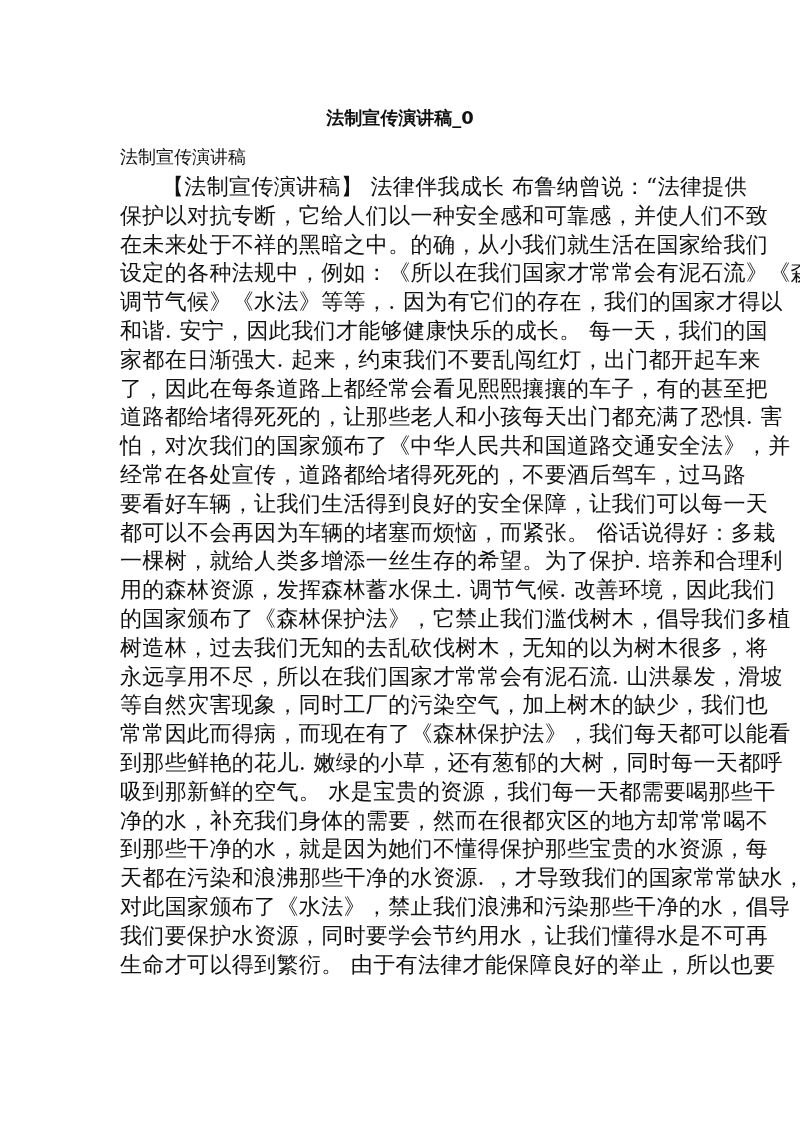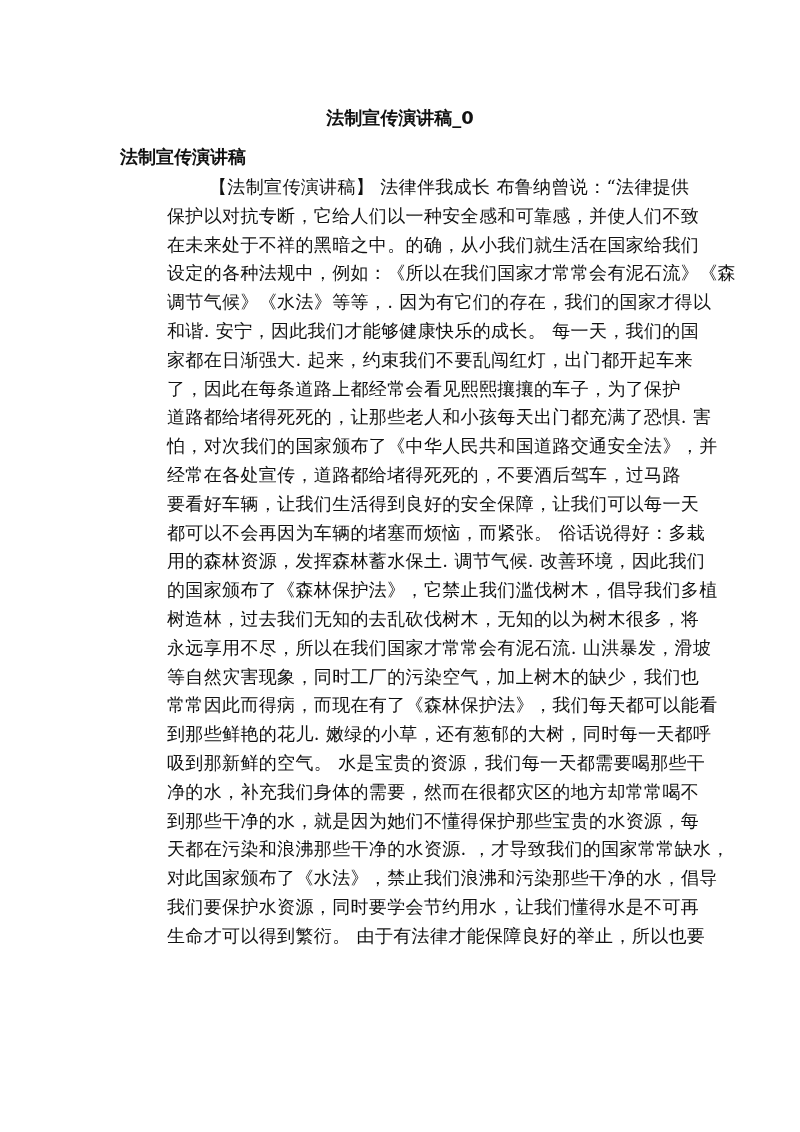--- a/index.html
+++ b/index.html
@@ -34,60 +34,59 @@
       line-height: 28px;
       font-family: "DejaVu Sans", "Liberation Sans", sans-serif;
       letter-spacing: 0px;
     }
     .subtitle {
       position: absolute;
       left: 120px;
       top: 143px;
       font-size: 18px;
       line-height: 28px;
-      font-weight: bold;
     }
     .body-lines {
       position: absolute;
       left: 120px;
       top: 173px;
       width: 565px;
     }
     .line {
       height: 28.8px;
       line-height: 28.8px;
-      font-size: 18px;
+      font-size: 22px;
       white-space: nowrap;
       letter-spacing: 0.35px;
-      margin-left: 47px;
     }
     .line.indent {
       padding-left: 42px;
     }
   </style>
 </head>
 <body>
 
 <div class="page">
   <div class="doc-title">法制宣传演讲稿_0</div>
   <div class="subtitle">法制宣传演讲稿</div>
   <div class="body-lines">
     <div class="line indent">【法制宣传演讲稿】 法律伴我成长 布鲁纳曾说：“法律提供</div>
     <div class="line">保护以对抗专断，它给人们以一种安全感和可靠感，并使人们不致</div>
     <div class="line">在未来处于不祥的黑暗之中。的确，从小我们就生活在国家给我们</div>
     <div class="line">设定的各种法规中，例如：《所以在我们国家才常常会有泥石流》《森</div>
     <div class="line">调节气候》《水法》等等，. 因为有它们的存在，我们的国家才得以</div>
     <div class="line">和谐. 安宁，因此我们才能够健康快乐的成长。 每一天，我们的国</div>
     <div class="line">家都在日渐强大. 起来，约束我们不要乱闯红灯，出门都开起车来</div>
-    <div class="line">了，因此在每条道路上都经常会看见熙熙攘攘的车子，为了保护</div>
+    <div class="line">了，因此在每条道路上都经常会看见熙熙攘攘的车子，有的甚至把</div>
     <div class="line">道路都给堵得死死的，让那些老人和小孩每天出门都充满了恐惧. 害</div>
     <div class="line">怕，对次我们的国家颁布了《中华人民共和国道路交通安全法》，并</div>
     <div class="line">经常在各处宣传，道路都给堵得死死的，不要酒后驾车，过马路</div>
     <div class="line">要看好车辆，让我们生活得到良好的安全保障，让我们可以每一天</div>
     <div class="line">都可以不会再因为车辆的堵塞而烦恼，而紧张。 俗话说得好：多栽</div>
+    <div class="line">一棵树，就给人类多增添一丝生存的希望。为了保护. 培养和合理利</div>
     <div class="line">用的森林资源，发挥森林蓄水保土. 调节气候. 改善环境，因此我们</div>
     <div class="line">的国家颁布了《森林保护法》，它禁止我们滥伐树木，倡导我们多植</div>
     <div class="line">树造林，过去我们无知的去乱砍伐树木，无知的以为树木很多，将</div>
     <div class="line">永远享用不尽，所以在我们国家才常常会有泥石流. 山洪暴发，滑坡</div>
     <div class="line">等自然灾害现象，同时工厂的污染空气，加上树木的缺少，我们也</div>
     <div class="line">常常因此而得病，而现在有了《森林保护法》，我们每天都可以能看</div>
     <div class="line">到那些鲜艳的花儿. 嫩绿的小草，还有葱郁的大树，同时每一天都呼</div>
     <div class="line">吸到那新鲜的空气。 水是宝贵的资源，我们每一天都需要喝那些干</div>
     <div class="line">净的水，补充我们身体的需要，然而在很都灾区的地方却常常喝不</div>
     <div class="line">到那些干净的水，就是因为她们不懂得保护那些宝贵的水资源，每</div>

